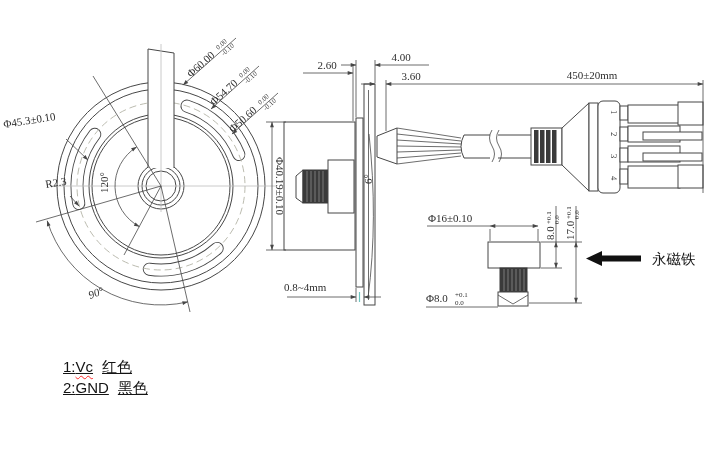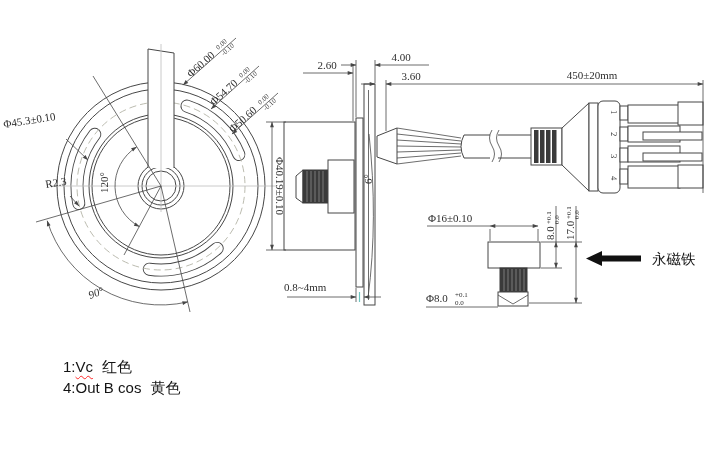--- a/index.html
+++ b/index.html
@@ -8,21 +8,21 @@
   svg{position:absolute;left:0;top:0;}
   .ln{stroke:#474747;stroke-width:1;fill:none;}
   .thin{stroke:#474747;stroke-width:.8;fill:none;}
   .cl{stroke:#bcbcbc;stroke-width:.8;fill:none;}
   .dash{stroke:#b3b3a6;stroke-width:.9;fill:none;stroke-dasharray:7 4;}
   .wf{fill:#ffffff;stroke:#474747;stroke-width:1;}
   .txt{font-family:"Liberation Serif",serif;fill:#2e2e2e;font-size:11px;}
   .tol{font-family:"Liberation Serif",serif;fill:#2e2e2e;font-size:7px;}
   .legend{position:absolute;left:63px;top:357px;font-size:15px;color:#141414;
           line-height:20.5px;font-family:"Liberation Sans",sans-serif;}
-  .legend .row{white-space:pre;}
+  .legend .row{white-space:pre;text-decoration:underline;}
   .legend .cword{margin-left:9px;}
   .wavy{text-decoration-line:underline;text-decoration-style:wavy;
         text-decoration-color:#ff2a2a;text-decoration-thickness:1px;text-underline-offset:3px;}
 </style>
 </head>
 <body>
 
 <div class="stage">
 <svg width="721" height="463" viewBox="0 0 721 463">
   <defs>
@@ -243,15 +243,15 @@
     <text class="tol" x="455" y="305">0.0</text>
     <line class="thin" x1="426" y1="307" x2="498" y2="307"></line>
 
     <polygon fill="#111" points="586,258.5 602,251 602,255.5 641,255.5 641,261.5 602,261.5 602,266"></polygon>
     <text x="652" y="264" font-size="14.5" fill="#141414" font-family="Liberation Sans,sans-serif">永磁铁</text>
   </g>
 </svg>
 
 <div class="legend">
   <div class="row"><span>1:</span><span class="wavy">Vc</span><span class="cword">红色</span></div>
-  <div class="row"><span>4:</span><span>Out B cos</span><span class="cword">黄色</span></div>
+  <div class="row"><span>2:</span><span>GND</span><span class="cword">黑色</span></div>
 </div>
 </div>
 
 </body></html>

